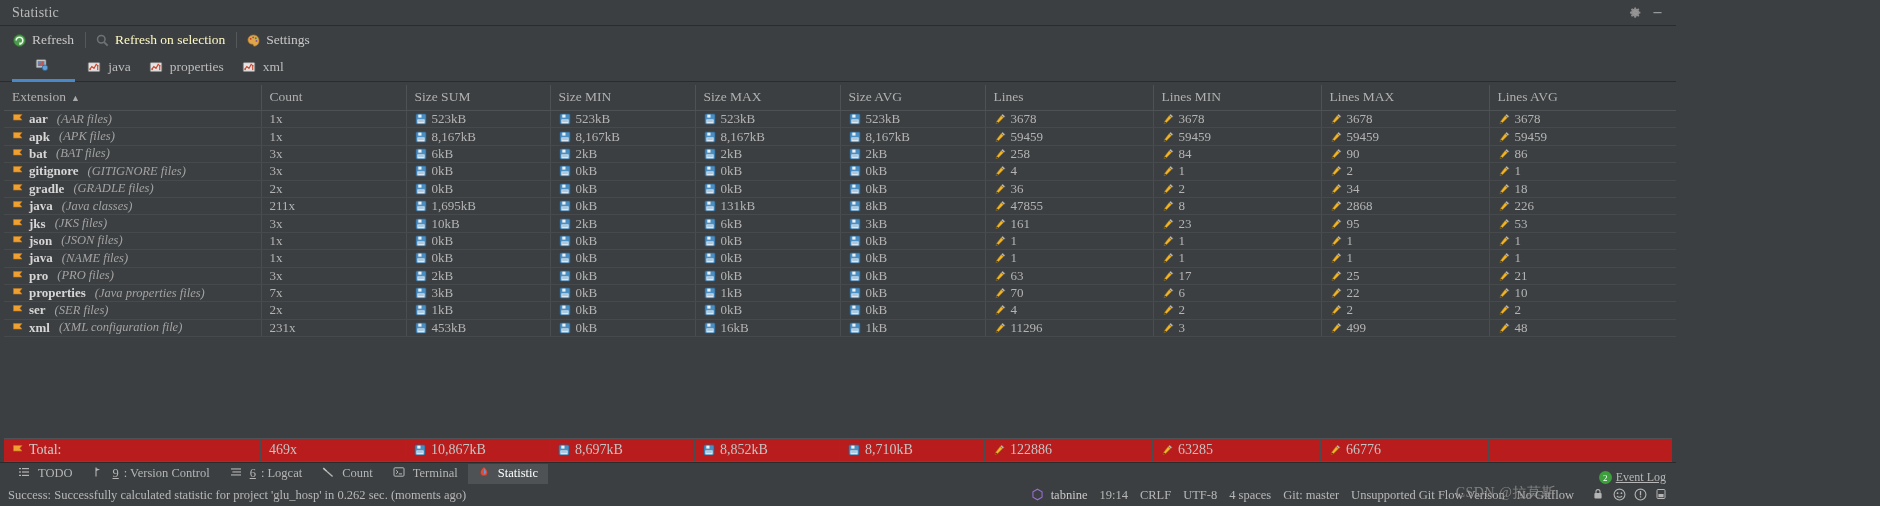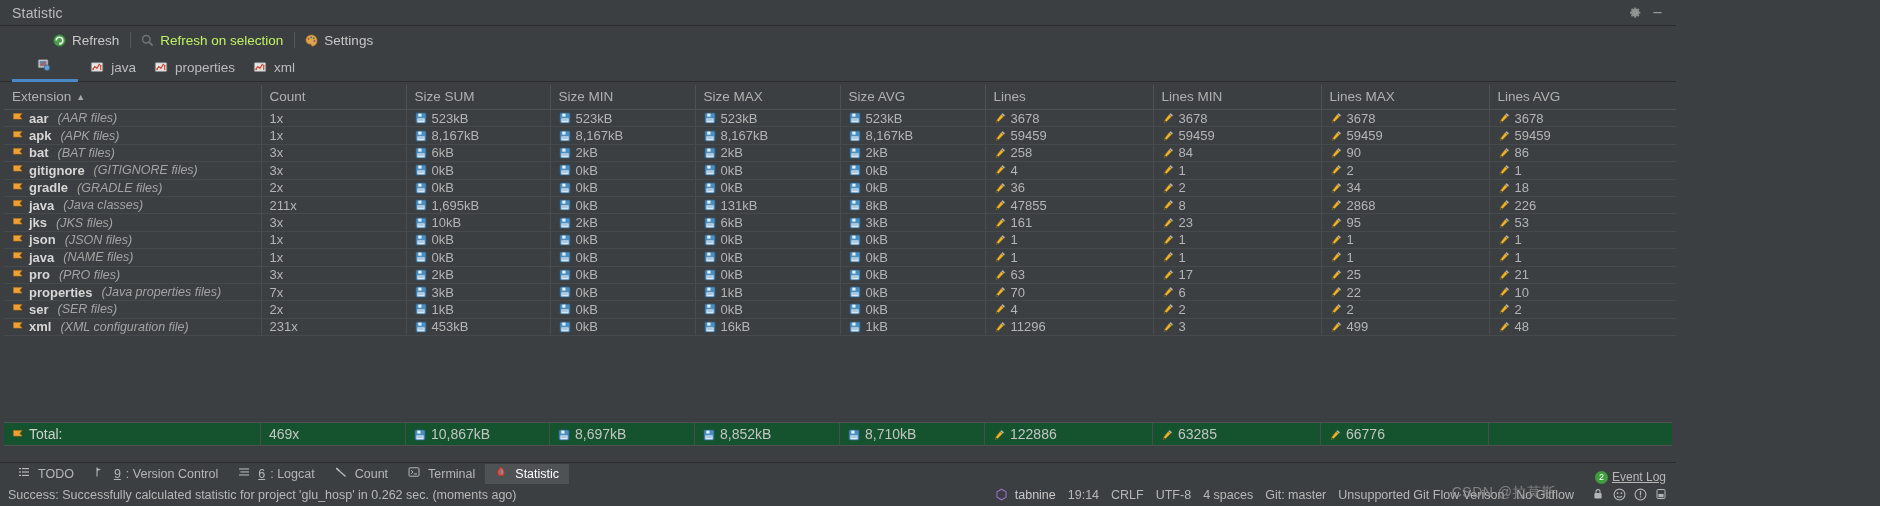--- a/index.html
+++ b/index.html
@@ -8,20 +8,21 @@
     width: 1880px; height: 506px;
     background: #3c3f41;
     font-family: "Liberation Sans", sans-serif;
     overflow: hidden;
   }
   .window {
     width: 1676px; height: 506px;
     background: #3c3f41;
     display: flex; flex-direction: column;
     position: relative;
+    font-family: Liberation Serif, serif;
   }
 
   
   .titlebar {
     height: 26px; min-height: 26px;
     background: #3c3f41;
     border-bottom: 1px solid #2b2b2b;
     display: flex; align-items: center;
     padding: 0 8px 0 12px;
   }
@@ -35,29 +36,28 @@
     color: #9b9b9b;
   }
 
   
   .toolbar {
     height: 28px; min-height: 28px;
     background: #3c3f41;
     display: flex; align-items: center;
     padding: 0 6px;
     gap: 0px;
-    margin-left: 40px;
   }
   .tb-btn {
     display: flex; align-items: center; gap: 5px;
     padding: 2px 8px 2px 6px;
     color: #c8c8c8; font-size: 13.5px;
     white-space: nowrap;
   }
-  .tb-btn.disabled { color: #bef264; }
+  .tb-btn.disabled { color: #fef9c3; }
   .tb-sep {
     width: 1px; height: 16px; background: #55585a;
     margin: 0 3px;
   }
   .ic { width: 15px; height: 15px; display:inline-block; position: relative; flex: none; }
 
   
   .ic-refresh svg, .ic-search svg, .ic-settings svg { display:block; }
 
   
@@ -128,25 +128,25 @@
     width: 12px; height: 12px; flex: none; position: relative;
   }
   
   .ic-floppy { width: 12px; height: 12px; flex: none; }
   
   .ic-pencil { width: 12px; height: 12px; flex: none; }
 
   
   .total-bar {
     height: 24px; min-height: 24px;
-    background: #14532d;
+    background: #b91c1c;
     border-top: 1px solid #4e5254;
     border-bottom: 1px solid #4e5254;
     display: flex; align-items: center;
-    margin: 16px 4px;
+    margin: 0 4px;
     font-size: 14px;
     color: #c4c4c4;
   }
   .total-cell {
     display: flex; align-items: center; gap: 5px;
     padding-left: 8px;
     border-right: 1px solid #494d4f;
     height: 100%;
     overflow: hidden;
   }

